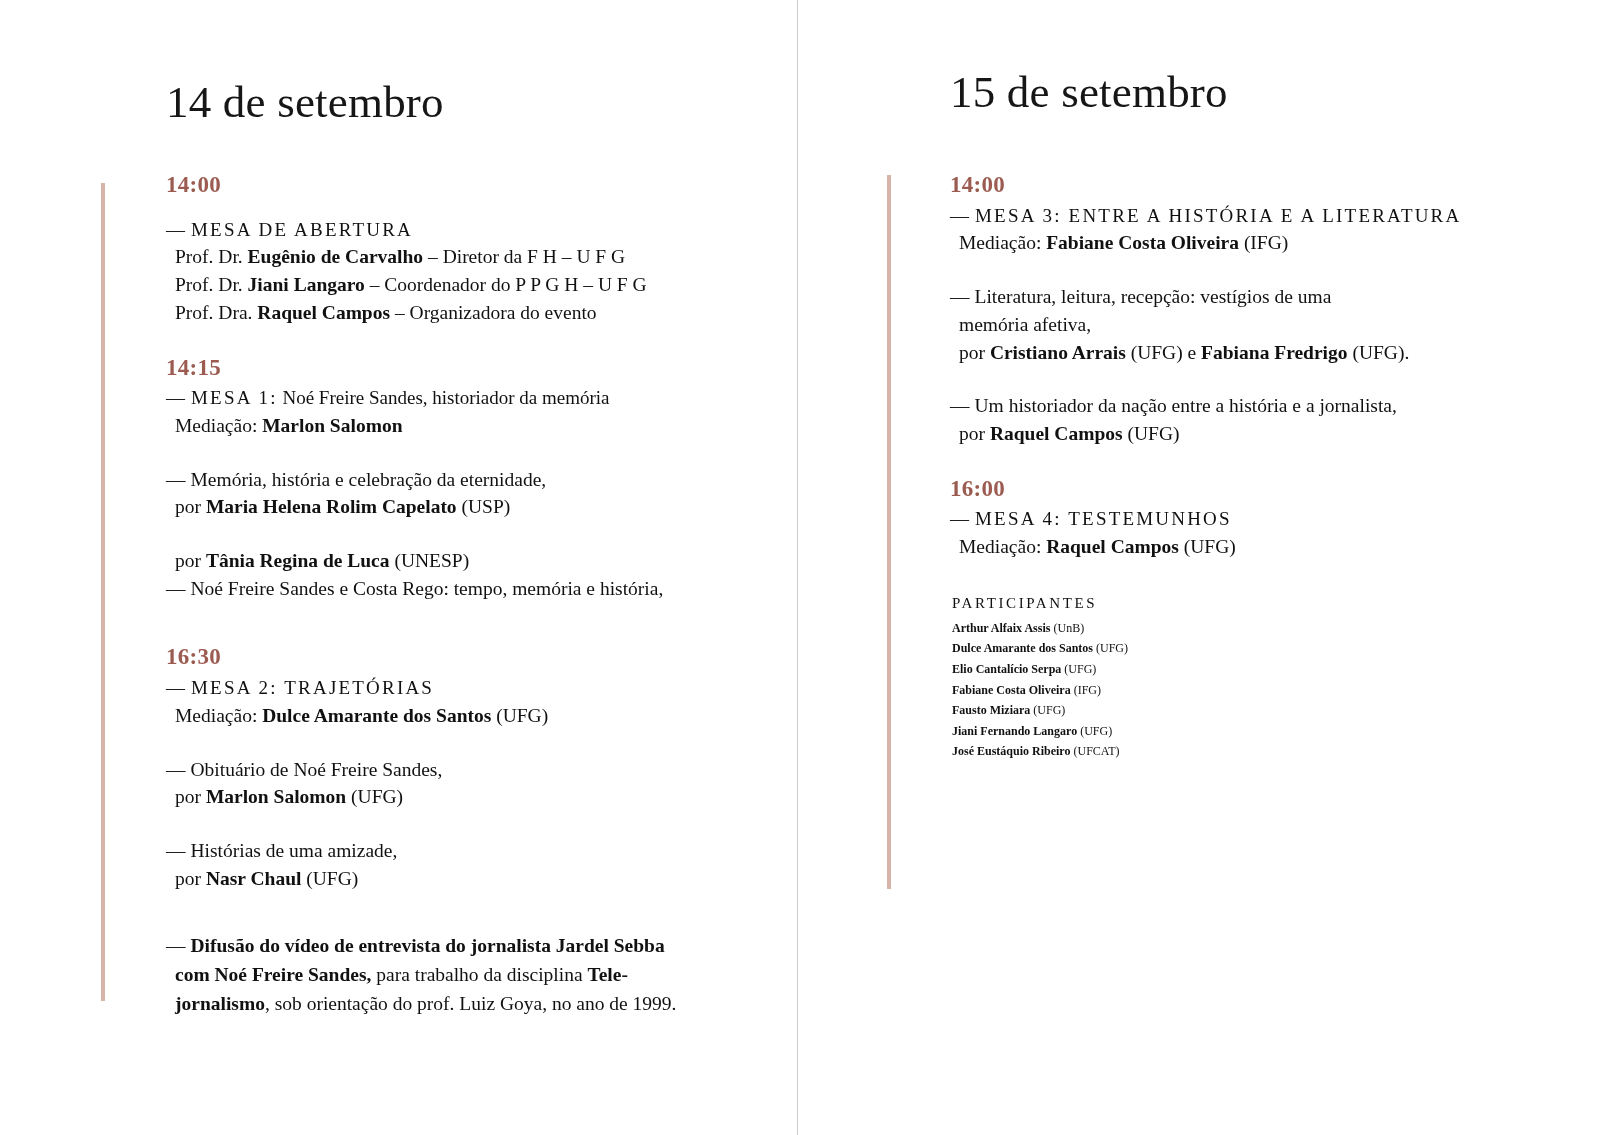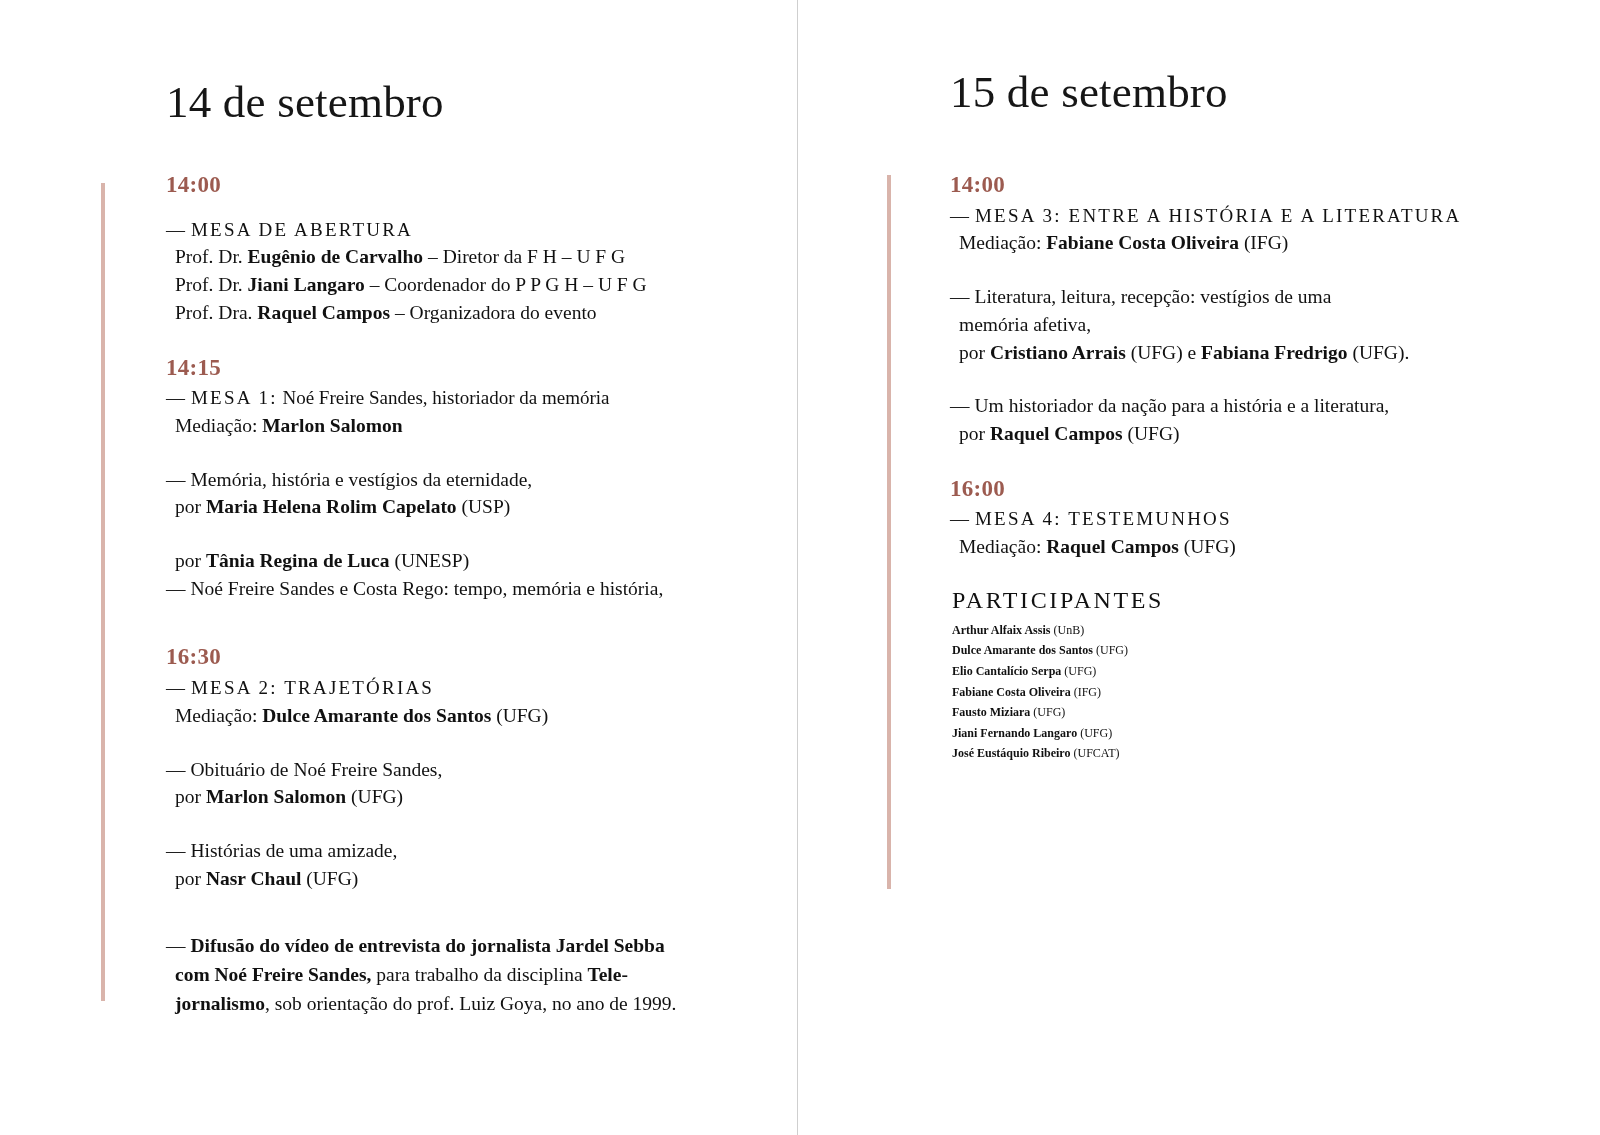--- a/index.html
+++ b/index.html
@@ -101,23 +101,23 @@
   .mesa-head .dash { letter-spacing: 0; margin-right: 6px; }
   .mesa-head .tail { letter-spacing: 0; }
 
   
   .dash-lead { letter-spacing: 0; margin-right: 5px; }
 
   b, .bold { font-weight: 700; }
   .inst { font-weight: 400; }
 
   .participants-head {
-    font-size: 24px;
+    font-size: 15px;
     letter-spacing: 2.6px;
-    margin: 0 0 6px 0;
+    margin: 8px 0 6px 0;
     padding-left: 2px;
     color: #111111;
   }
   .participant {
     font-size: 12px;
     line-height: 1.72;
     margin: 0;
     padding-left: 2px;
     font-weight: 700;
     color: #111111;
@@ -152,21 +152,21 @@
 
       <div class="gap-md"></div>
 
       <div class="block">
         <p class="time">14:15</p>
         <p class="mesa-head"><span class="dash">—</span><span>MESA 1:</span><span class="tail"> Noé Freire Sandes, historiador da memória</span></p>
         <p class="line indent"><span>Mediação: </span><b>Marlon Salomon</b></p>
 
         <div class="gap-md"></div>
 
-        <p class="line"><span class="dash-lead">—</span><span>Memória, história e vestígios da eternidade,</span></p>
+        <p class="line"><span class="dash-lead">—</span><span>Memória, história e celebração da eternidade,</span></p>
         <p class="line indent"><span>por </span><b>Maria Helena Rolim Capelato</b><span class="inst"> (USP)</span></p>
 
         <div class="gap-md"></div>
 
         <p class="line indent"><span>por </span><b>Tânia Regina de Luca</b><span class="inst"> (UNESP)</span></p>
         <p class="line"><span class="dash-lead">—</span><span>Noé Freire Sandes e Costa Rego: tempo, memória e história,</span></p>
       </div>
 
       <div class="gap-lg"></div>
 
@@ -211,21 +211,21 @@
         <p class="line indent"><span>Mediação: </span><b>Fabiane Costa Oliveira</b><span class="inst"> (IFG)</span></p>
 
         <div class="gap-md"></div>
 
         <p class="line"><span class="dash-lead">—</span><span>Literatura, leitura, recepção: vestígios de uma</span></p>
         <p class="line indent">memória afetiva,</p>
         <p class="line indent"><span>por </span><b>Cristiano Arrais</b><span class="inst"> (UFG) e </span><b>Fabiana Fredrigo</b><span class="inst"> (UFG).</span></p>
 
         <div class="gap-md"></div>
 
-        <p class="line"><span class="dash-lead">—</span><span>Um historiador da nação para a história e a literatura,</span></p>
+        <p class="line"><span class="dash-lead">—</span><span>Um historiador da nação entre a história e a jornalista,</span></p>
         <p class="line indent"><span>por </span><b>Raquel Campos</b><span class="inst"> (UFG)</span></p>
       </div>
 
       <div class="gap-md"></div>
 
       <div class="block">
         <p class="time">16:00</p>
         <p class="mesa-head"><span class="dash">—</span><span>MESA 4: TESTEMUNHOS</span></p>
         <p class="line indent"><span>Mediação: </span><b>Raquel Campos</b><span class="inst"> (UFG)</span></p>
       </div>

